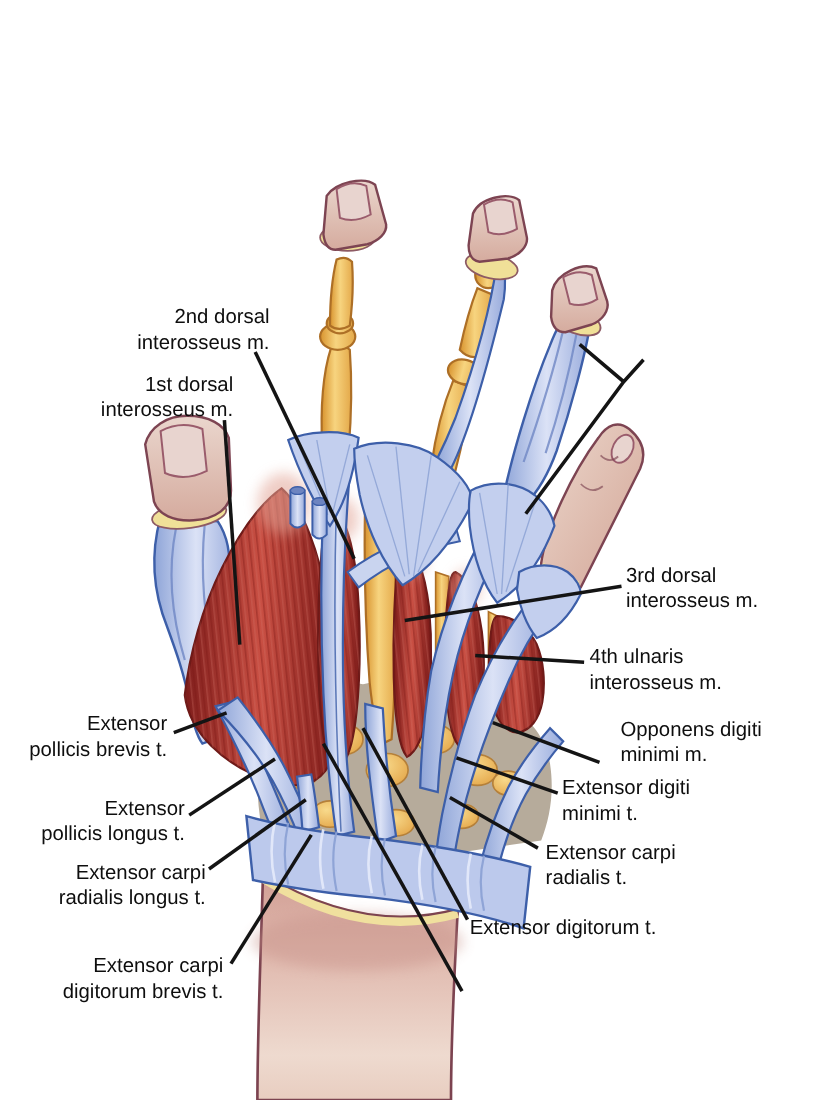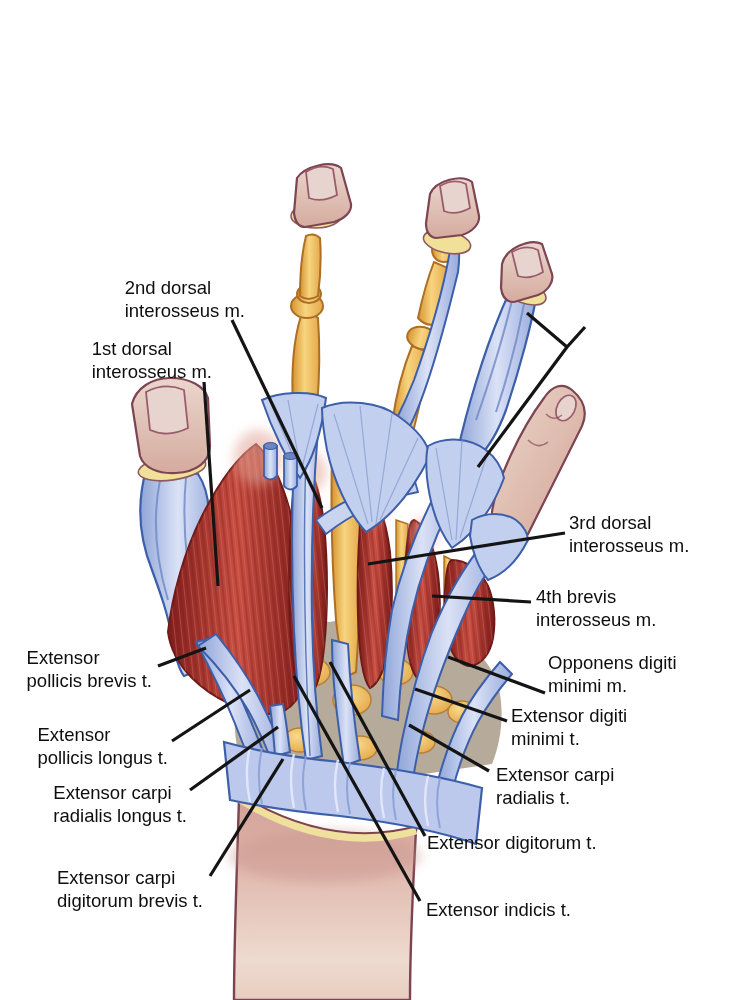--- a/index.html
+++ b/index.html
@@ -1,21 +1,21 @@
 <!DOCTYPE html>
 <html><head>
 <meta charset="utf-8">
 <style>
   html,body{margin:0;padding:0;background:#fff;}
   #stage{position:relative;width:750px;height:1000px;background:#fff;overflow:hidden;
          font-family:"Liberation Sans","DejaVu Sans",sans-serif;}
   #art{position:absolute;left:0;top:0;}
   .label{position:absolute;font-size:18.5px;line-height:23px;color:#0e0e0e;white-space:nowrap;}
   .label span{display:block;}
-  .r{text-align:left;}
+  .r{text-align:right;}
 </style>
 </head>
 <body>
 
 <div id="stage">
 
 <svg id="art" width="750" height="1000" viewBox="0 0 750 1000">
   <defs>
     <linearGradient id="gBone" x1="0" y1="0" x2="1" y2="0">
       <stop offset="0" stop-color="#d8932e"></stop>
@@ -223,41 +223,38 @@
 </div>
 <div class="label r" style="right:538px;top:337px">
   <span>1st dorsal</span>
   <span>interosseus m.</span>
 </div>
 <div class="label" style="left:569px;top:511px">
   <span>3rd dorsal</span>
   <span>interosseus m.</span>
 </div>
 <div class="label" style="left:536px;top:585px">
-  <span>4th brevis</span>
-  <span>interosseus m.</span>
-</div>
-<div class="label" style="left:548px;top:651px">
+  <span>4th ulnaris</span>
+  <span>interosseus m.</span>
+</div>
+<div class="label" style="left:564px;top:651px">
   <span>Opponens digiti</span>
   <span>minimi m.</span>
 </div>
 <div class="label" style="left:511px;top:704px">
   <span>Extensor digiti</span>
   <span>minimi t.</span>
 </div>
 <div class="label" style="left:496px;top:763px">
   <span>Extensor carpi</span>
   <span>radialis t.</span>
 </div>
 <div class="label" style="left:427px;top:831px">
   <span>Extensor digitorum t.</span>
 </div>
-<div class="label" style="left:426px;top:898px">
-  <span>Extensor indicis t.</span>
-</div>
 <div class="label r" style="right:598px;top:646px">
   <span>Extensor</span>
   <span>pollicis brevis t.</span>
 </div>
 <div class="label r" style="right:582px;top:723px">
   <span>Extensor</span>
   <span>pollicis longus t.</span>
 </div>
 <div class="label r" style="right:563px;top:781px">
   <span>Extensor carpi</span>

